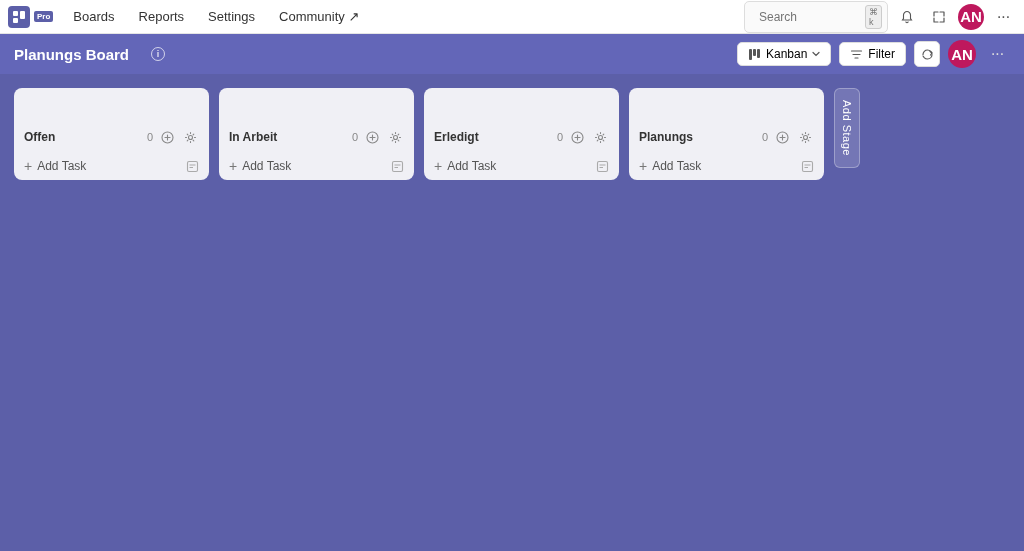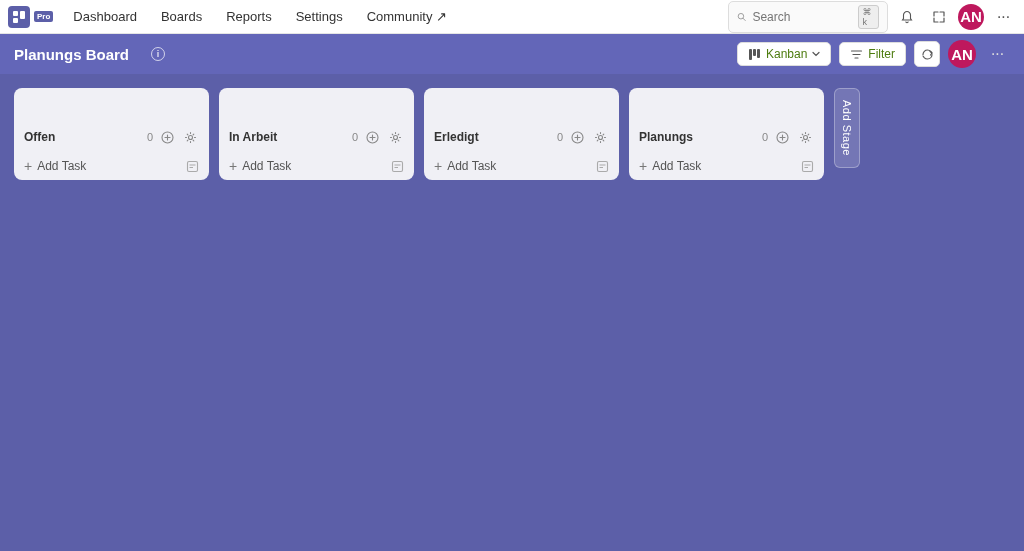--- a/index.html
+++ b/index.html
@@ -50,21 +50,21 @@
       display: flex;
       align-items: center;
       gap: 6px;
     }
     .search-box {
       display: flex; align-items: center;
       border: 1px solid #ddd;
       border-radius: 5px;
       padding: 3px 8px;
       gap: 6px;
-      width: 160px;
+      width: 144px;
       background: #fafafa;
     }
     .search-box input {
       border: none; outline: none; background: transparent;
       font-size: 12px; color: #555; width: 100px;
     }
     .kbd {
       background: #eee; border: 1px solid #ccc;
       border-radius: 3px; font-size: 9px; padding: 1px 3px;
       color: #777; display: flex; align-items: center; gap: 1px;
@@ -108,21 +108,21 @@
       display: flex; align-items: center; gap: 8px;
     }
     .btn-white {
       background: white;
       border: 1px solid #ddd;
       border-radius: 5px;
       padding: 4px 10px;
       font-size: 12px;
       cursor: pointer;
       display: flex; align-items: center; gap: 5px;
-      color: #4d7c0f;
+      color: #000000;
     }
 
     
     .board-body {
       height: calc(551px - 34px - 40px);
       background: #5c5fa8;
       padding: 14px;
       display: flex;
       gap: 10px;
       align-items: flex-start;
@@ -191,23 +191,20 @@
       <svg width="14" height="14" viewBox="0 0 14 14" fill="none">
         <rect x="1" y="1" width="5" height="5" rx="1" fill="white"></rect>
         <rect x="1" y="8" width="5" height="5" rx="1" fill="white"></rect>
         <rect x="8" y="1" width="5" height="8" rx="1" fill="white"></rect>
       </svg>
     </div>
     <span class="pro-badge">Pro</span>
   </div>
 
   <div class="nav-link">
-    <span>Dashboard</span>
-  </div>
-  <div class="nav-link">
     <span>Boards</span>
   </div>
   <div class="nav-link">
     <span>Reports</span>
   </div>
   <div class="nav-link">
     <span>Settings</span>
   </div>
   <div class="nav-link">
     <span>Community ↗</span>

